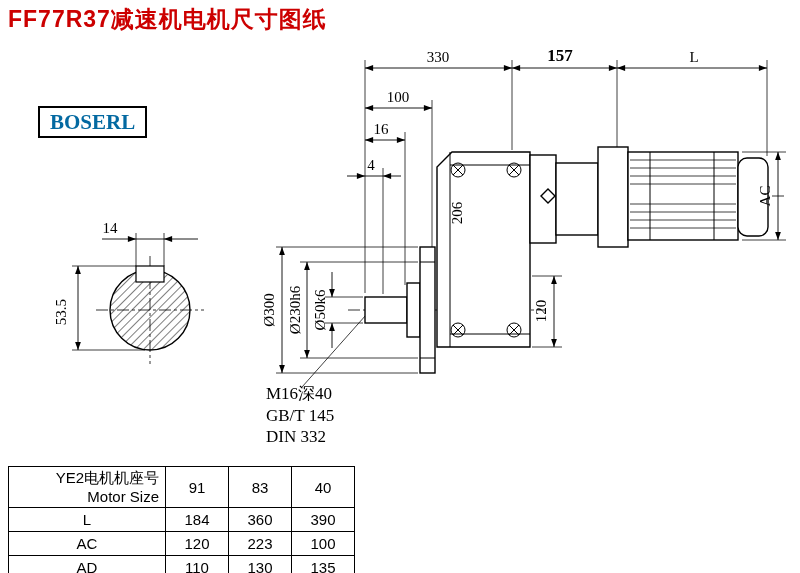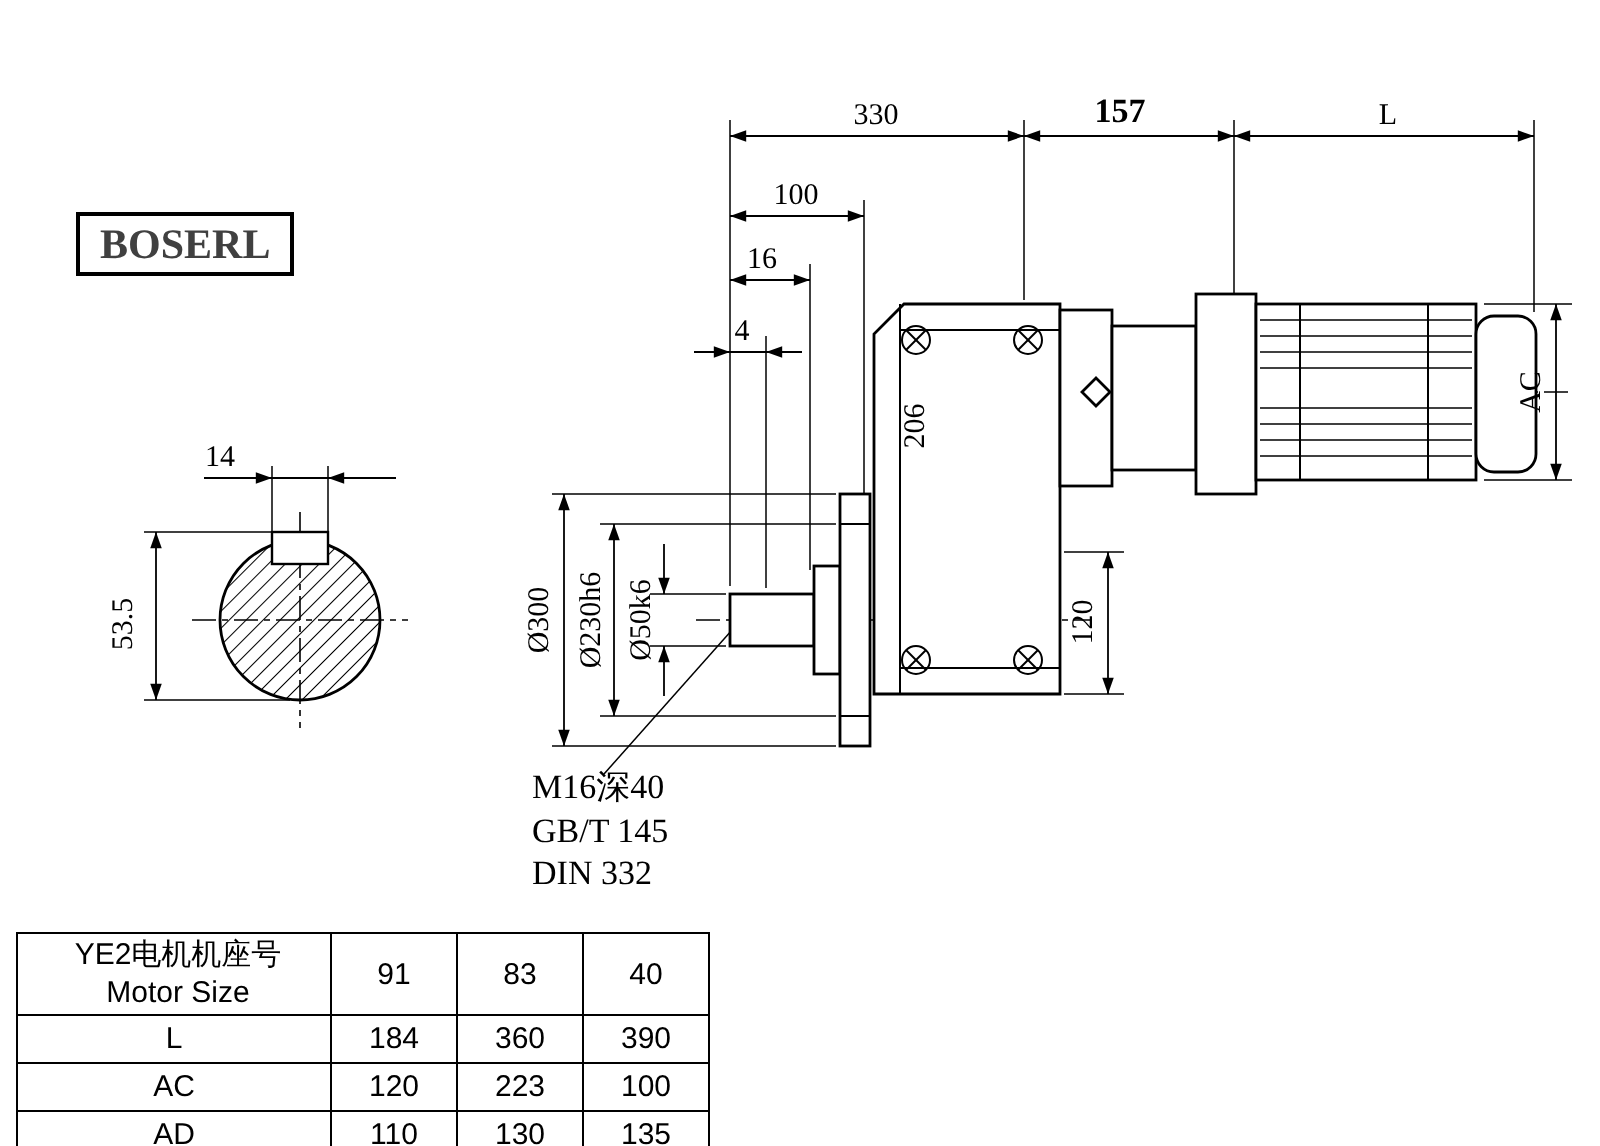--- a/index.html
+++ b/index.html
@@ -1,38 +1,39 @@
 <!DOCTYPE html>
 <html><head>
 <meta charset="utf-8">
 <style>
   html,body{margin:0;padding:0;background:#fff;}
   .page{position:relative;width:800px;height:573px;background:#fff;overflow:hidden;
         font-family:"Liberation Sans",sans-serif;color:#000;}
   .title{position:absolute;left:8px;top:4px;margin:0;font-size:23px;font-weight:bold;
          color:#cc0000;letter-spacing:1px;font-family:"Liberation Sans",sans-serif;}
   .brand{position:absolute;left:38px;top:106px;border:2px solid #000;padding:1px 10px;
-         font-family:"Liberation Serif",serif;font-size:21px;font-weight:bold;color:#404040;
+         font-family:"Liberation Serif",serif;font-size:21px;font-weight:bold;color:#0369a1;
          background:#fff;line-height:26px;}
   svg.drawing{position:absolute;left:0;top:0;}
   svg .dim{font-family:"Liberation Serif",serif;font-size:15px;fill:#000;}
   svg .dimb{font-size:17px;font-weight:bold;}
   svg .note{font-family:"Liberation Serif",serif;font-size:17px;fill:#000;}
   .size-table{position:absolute;left:8px;top:466px;border-collapse:collapse;
               font-family:"Liberation Sans",sans-serif;font-size:15px;background:#fff;}
   .size-table td,.size-table th{border:1px solid #000;padding:1px 6px;text-align:center;
               font-weight:normal;height:21px;}
-  .size-table th.head{width:140px;text-align:center;padding-left:10px;line-height:19px;}
+  .size-table th.head{width:140px;text-align:right;padding-left:10px;line-height:19px;}
   .size-table td.val,.size-table th.val{width:50px;}
 </style>
 </head>
 <body>
 
 <div class="page">
 
+  <h1 class="title">FF77R37减速机电机尺寸图纸</h1>
   <div class="brand">
     <span>BOSERL</span>
   </div>
 
   <svg class="drawing" width="800" height="460" viewBox="0 0 800 460" xmlns="http://www.w3.org/2000/svg">
     <defs>
       <marker id="arr" viewBox="0 0 10 10" refX="9.5" refY="5" markerWidth="10" markerHeight="10" orient="auto-start-reverse">
         <path d="M0.5,1.8 L9.5,5 L0.5,8.2 Z" fill="#000"></path>
       </marker>
       <pattern id="hatch" patternUnits="userSpaceOnUse" width="6" height="6" patternTransform="rotate(45)">

